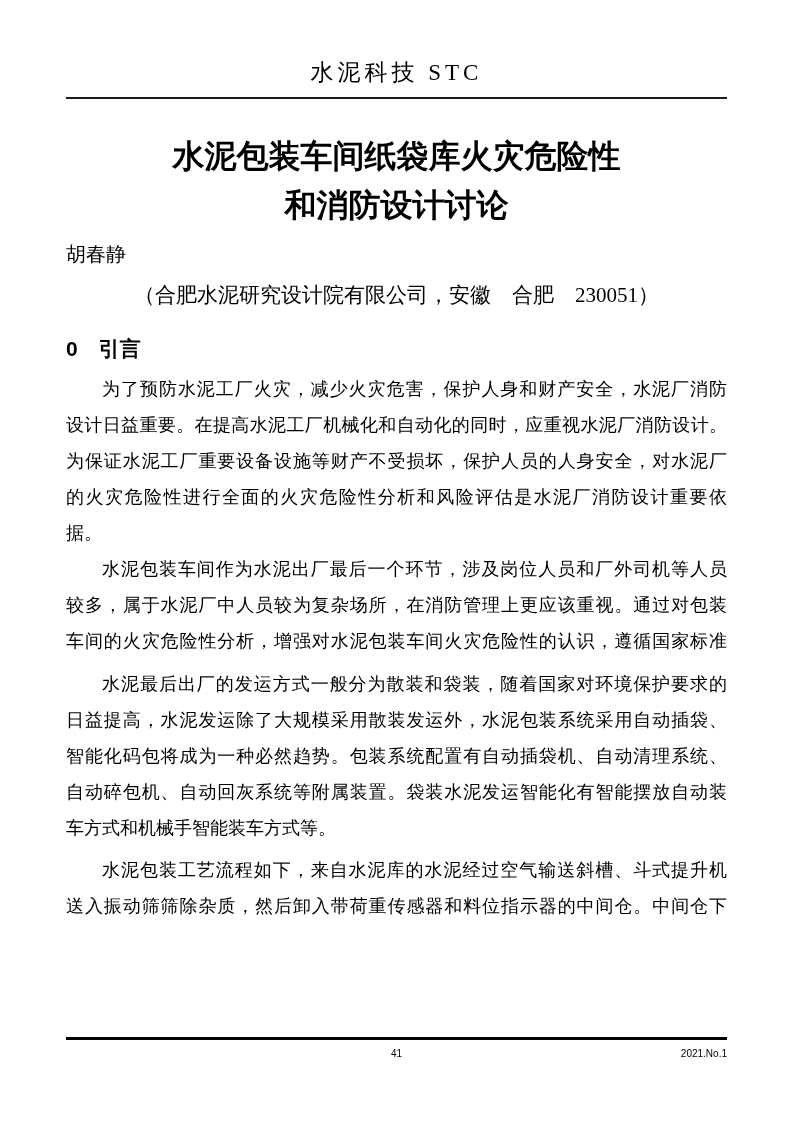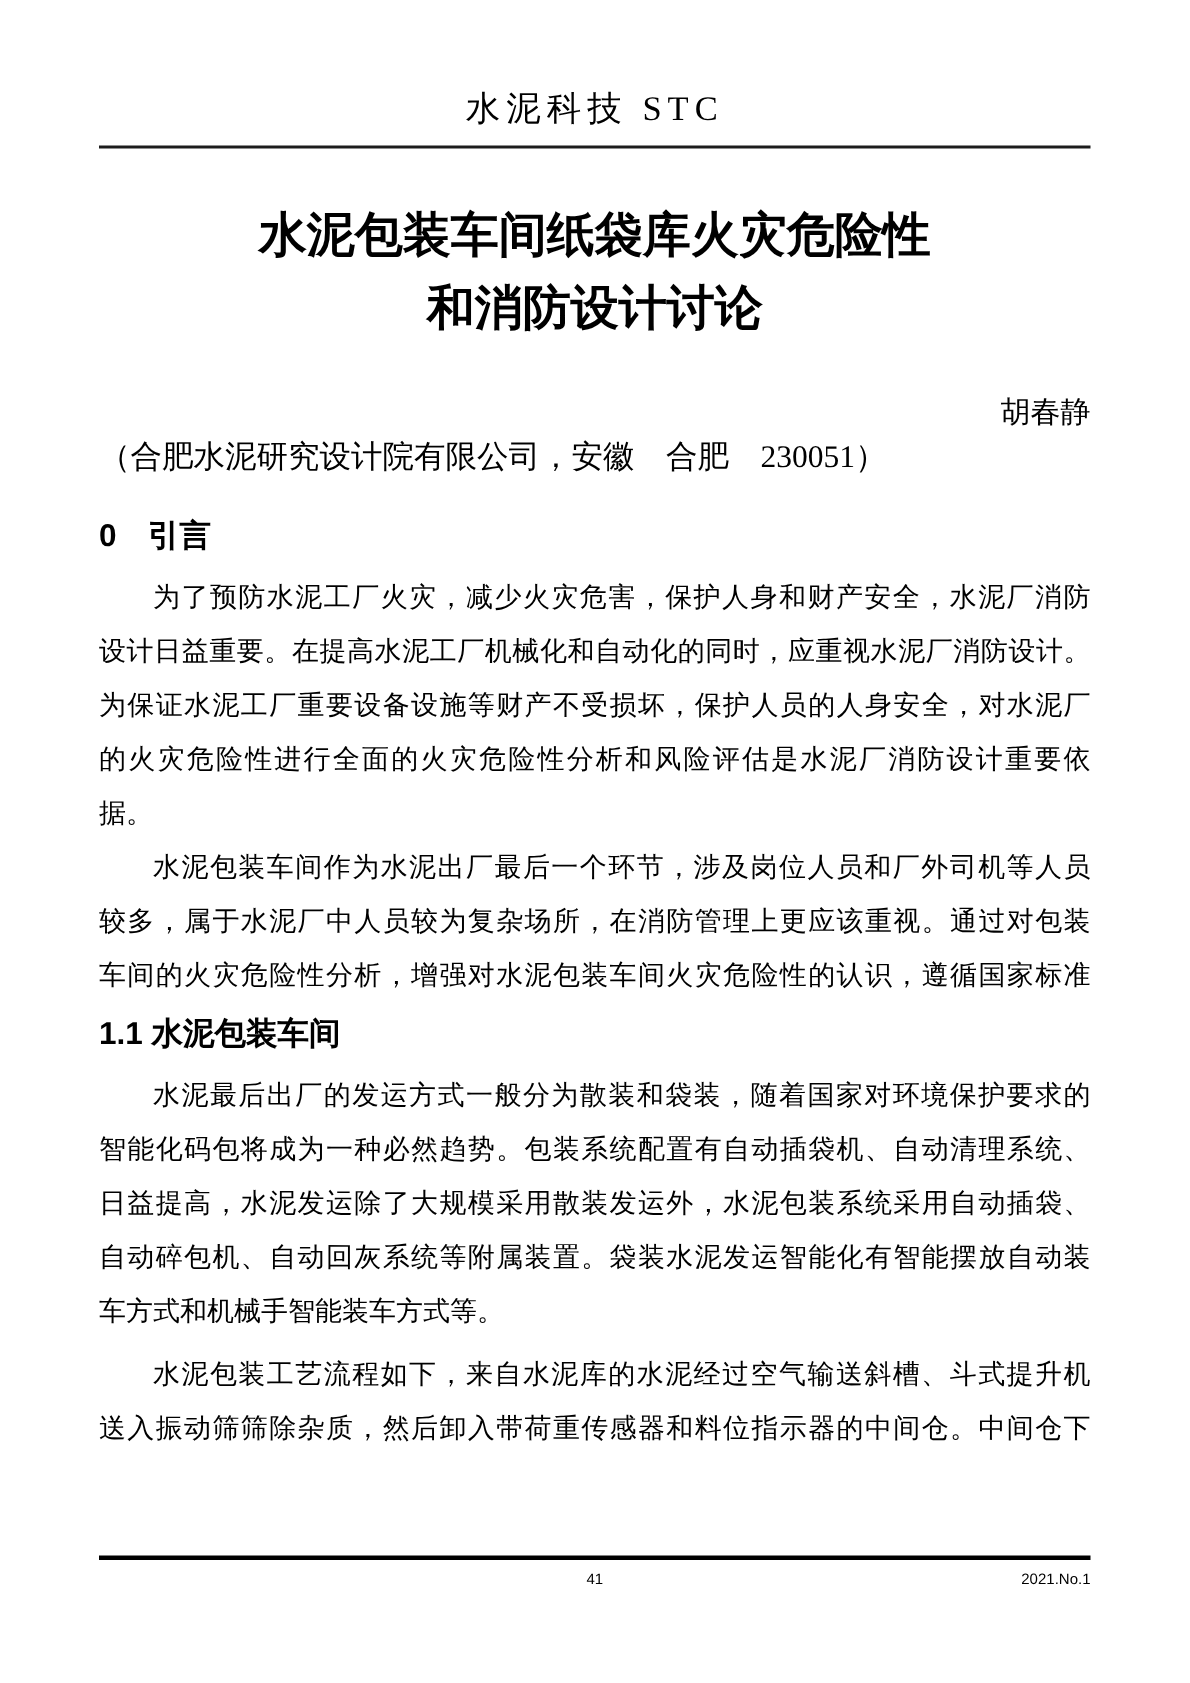--- a/index.html
+++ b/index.html
@@ -34,27 +34,28 @@
     margin-top: 33px;
     text-align: center;
     font-family: "Liberation Sans", sans-serif;
     font-weight: bold;
     font-size: 32px;
     line-height: 49px;
   }
   .title-line { display: block; }
 
   .author {
-    margin-top: 32px;
-    text-align: right;
+    margin-top: 11px;
+    text-align: left;
     font-size: 20px;
     line-height: 26px;
   }
   .affiliation {
-    margin-top: 2px;
+    margin-top: 14px;
+    text-align: center;
     font-size: 21px;
     line-height: 28px;
   }
 
   .sec-heading {
     font-family: "Liberation Sans", sans-serif;
     font-weight: bold;
     font-size: 21px;
     line-height: 30px;
     text-align: left;
@@ -135,26 +136,25 @@
       <div class="bodyline last">据。</div>
     </div>
 
     <div class="paragraph p2">
       <div class="bodyline first">水泥包装车间作为水泥出厂最后一个环节，涉及岗位人员和厂外司机等人员</div>
       <div class="bodyline">较多，属于水泥厂中人员较为复杂场所，在消防管理上更应该重视。通过对包装</div>
       <div class="bodyline">车间的火灾危险性分析，增强对水泥包装车间火灾危险性的认识，遵循国家标准</div>
     </div>
 
 
-    <div class="sec-heading sh-11">1.1 水泥包装车间</div>
 
     <div class="paragraph p3">
       <div class="bodyline first">水泥最后出厂的发运方式一般分为散装和袋装，随着国家对环境保护要求的</div>
+      <div class="bodyline">日益提高，水泥发运除了大规模采用散装发运外，水泥包装系统采用自动插袋、</div>
       <div class="bodyline">智能化码包将成为一种必然趋势。包装系统配置有自动插袋机、自动清理系统、</div>
-      <div class="bodyline">日益提高，水泥发运除了大规模采用散装发运外，水泥包装系统采用自动插袋、</div>
       <div class="bodyline">自动碎包机、自动回灰系统等附属装置。袋装水泥发运智能化有智能摆放自动装</div>
       <div class="bodyline last">车方式和机械手智能装车方式等。</div>
     </div>
 
     <div class="paragraph p4">
       <div class="bodyline first">水泥包装工艺流程如下，来自水泥库的水泥经过空气输送斜槽、斗式提升机</div>
       <div class="bodyline">送入振动筛筛除杂质，然后卸入带荷重传感器和料位指示器的中间仓。中间仓下</div>
     </div>
 
   </div>

